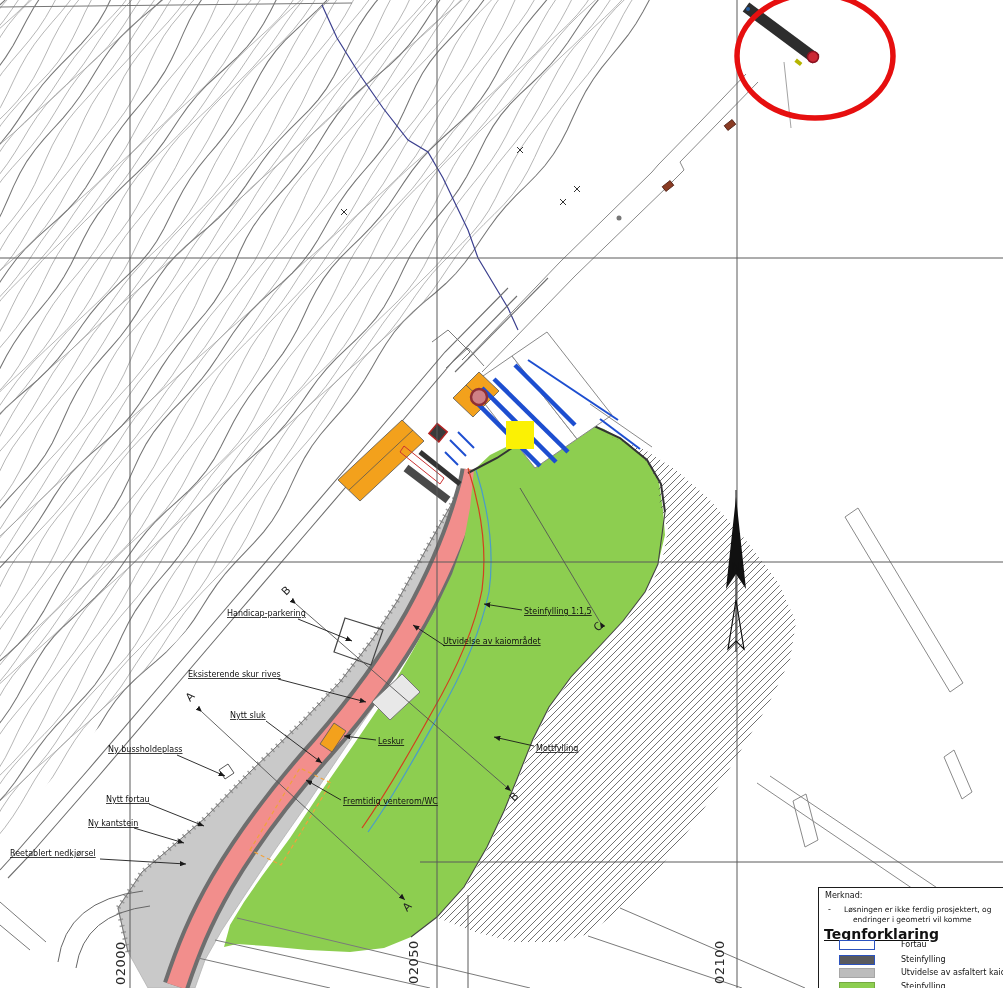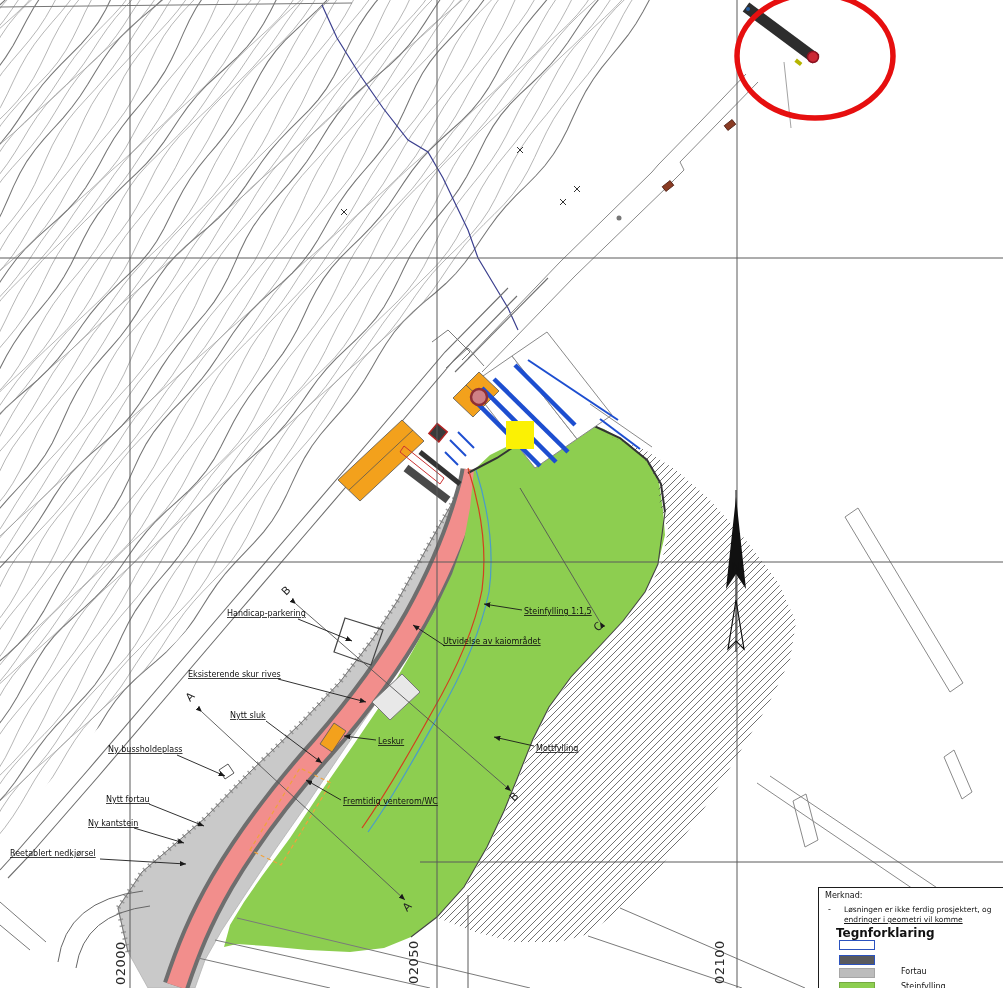--- a/index.html
+++ b/index.html
@@ -10,29 +10,29 @@
   .feat{font-size:8px;text-decoration:underline;}
   .coord{font-size:13px;fill:#2a2a2a;letter-spacing:0.5px;}
   .sect{font-size:11px;fill:#222;}
   .nlet{font-size:14px;fill:#111;}
   
   #legend{position:absolute;left:818px;top:887px;width:196px;height:140px;
           background:#ffffff;border:1.5px solid #1d1d1d;box-sizing:border-box;}
   #legend .mtitle{position:absolute;left:6px;top:3px;font-size:8px;font-weight:normal;color:#111;}
   #legend .dash{position:absolute;left:9px;top:17px;font-size:8px;color:#111;}
   #legend .note1{position:absolute;left:25px;top:17px;font-size:7.5px;color:#111;white-space:nowrap;}
-  #legend .note2{position:absolute;left:25px;top:27px;font-size:7.5px;color:#111;white-space:nowrap;text-decoration:underline;}
-  #legend .ltitle{position:absolute;left:17px;top:38px;font-size:12px;font-weight:bold;color:#111;}
+  #legend .note2{position:absolute;left:34px;top:27px;font-size:7.5px;color:#111;white-space:nowrap;}
+  #legend .ltitle{position:absolute;left:5px;top:38px;font-size:14px;font-weight:bold;color:#111;text-decoration:underline;}
   .lrow{position:absolute;left:0;width:100%;height:14px;}
   .sw{position:absolute;left:20px;top:1px;width:36px;height:10px;box-sizing:border-box;}
   .sw0{background:#ffffff;border:1.6px solid #2b52be;}
   .sw1{background:#595a5e;border:1.6px solid #2b52be;}
   .sw2{background:#bcbcbc;border:1px solid #a6a6a6;}
   .sw3{background:#8dce50;border:1px solid #74a940;}
-  .lrow .ltext{position:absolute;left:82px;top:1px;font-size:8px;color:#111;white-space:nowrap;margin-top:27px;}
+  .lrow .ltext{position:absolute;left:82px;top:1px;font-size:8px;color:#111;white-space:nowrap;}
 </style>
 </head>
 <body>
 
 <div id="screen">
 <svg width="1003" height="988" viewBox="0 0 1003 988">
   <defs>
     <clipPath id="cclip">
       <polygon points="0,0 757,0 700,60 562,176 470,298 302,503 130,693 0,836"></polygon>
     </clipPath>

